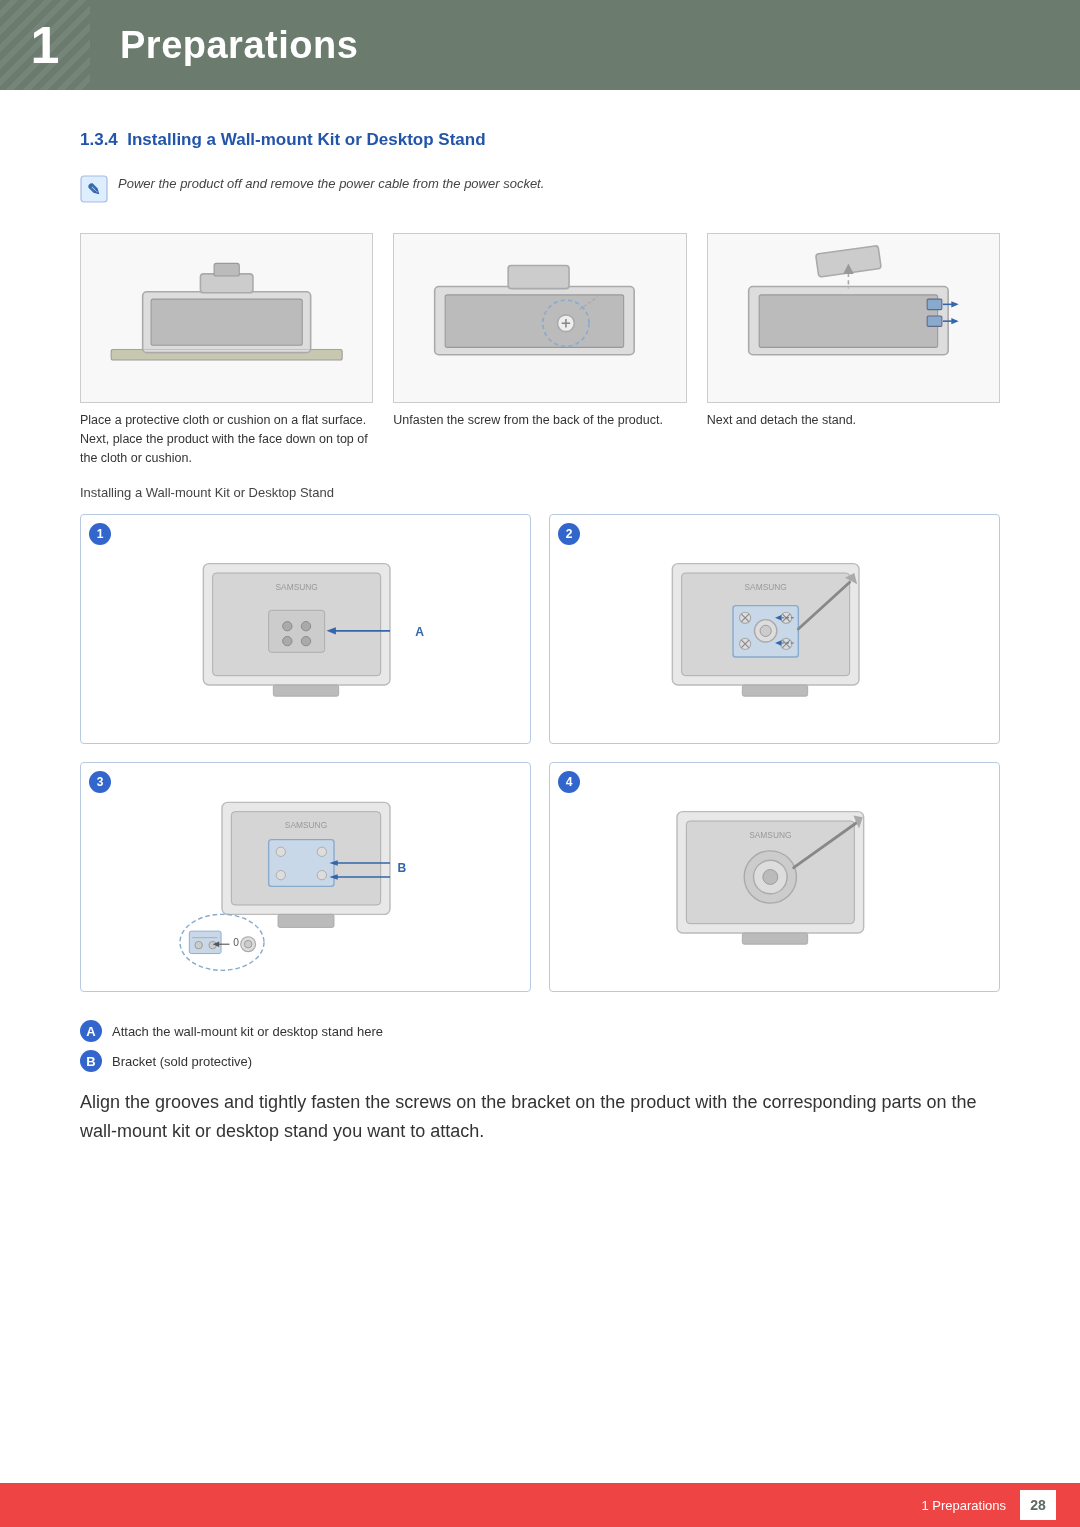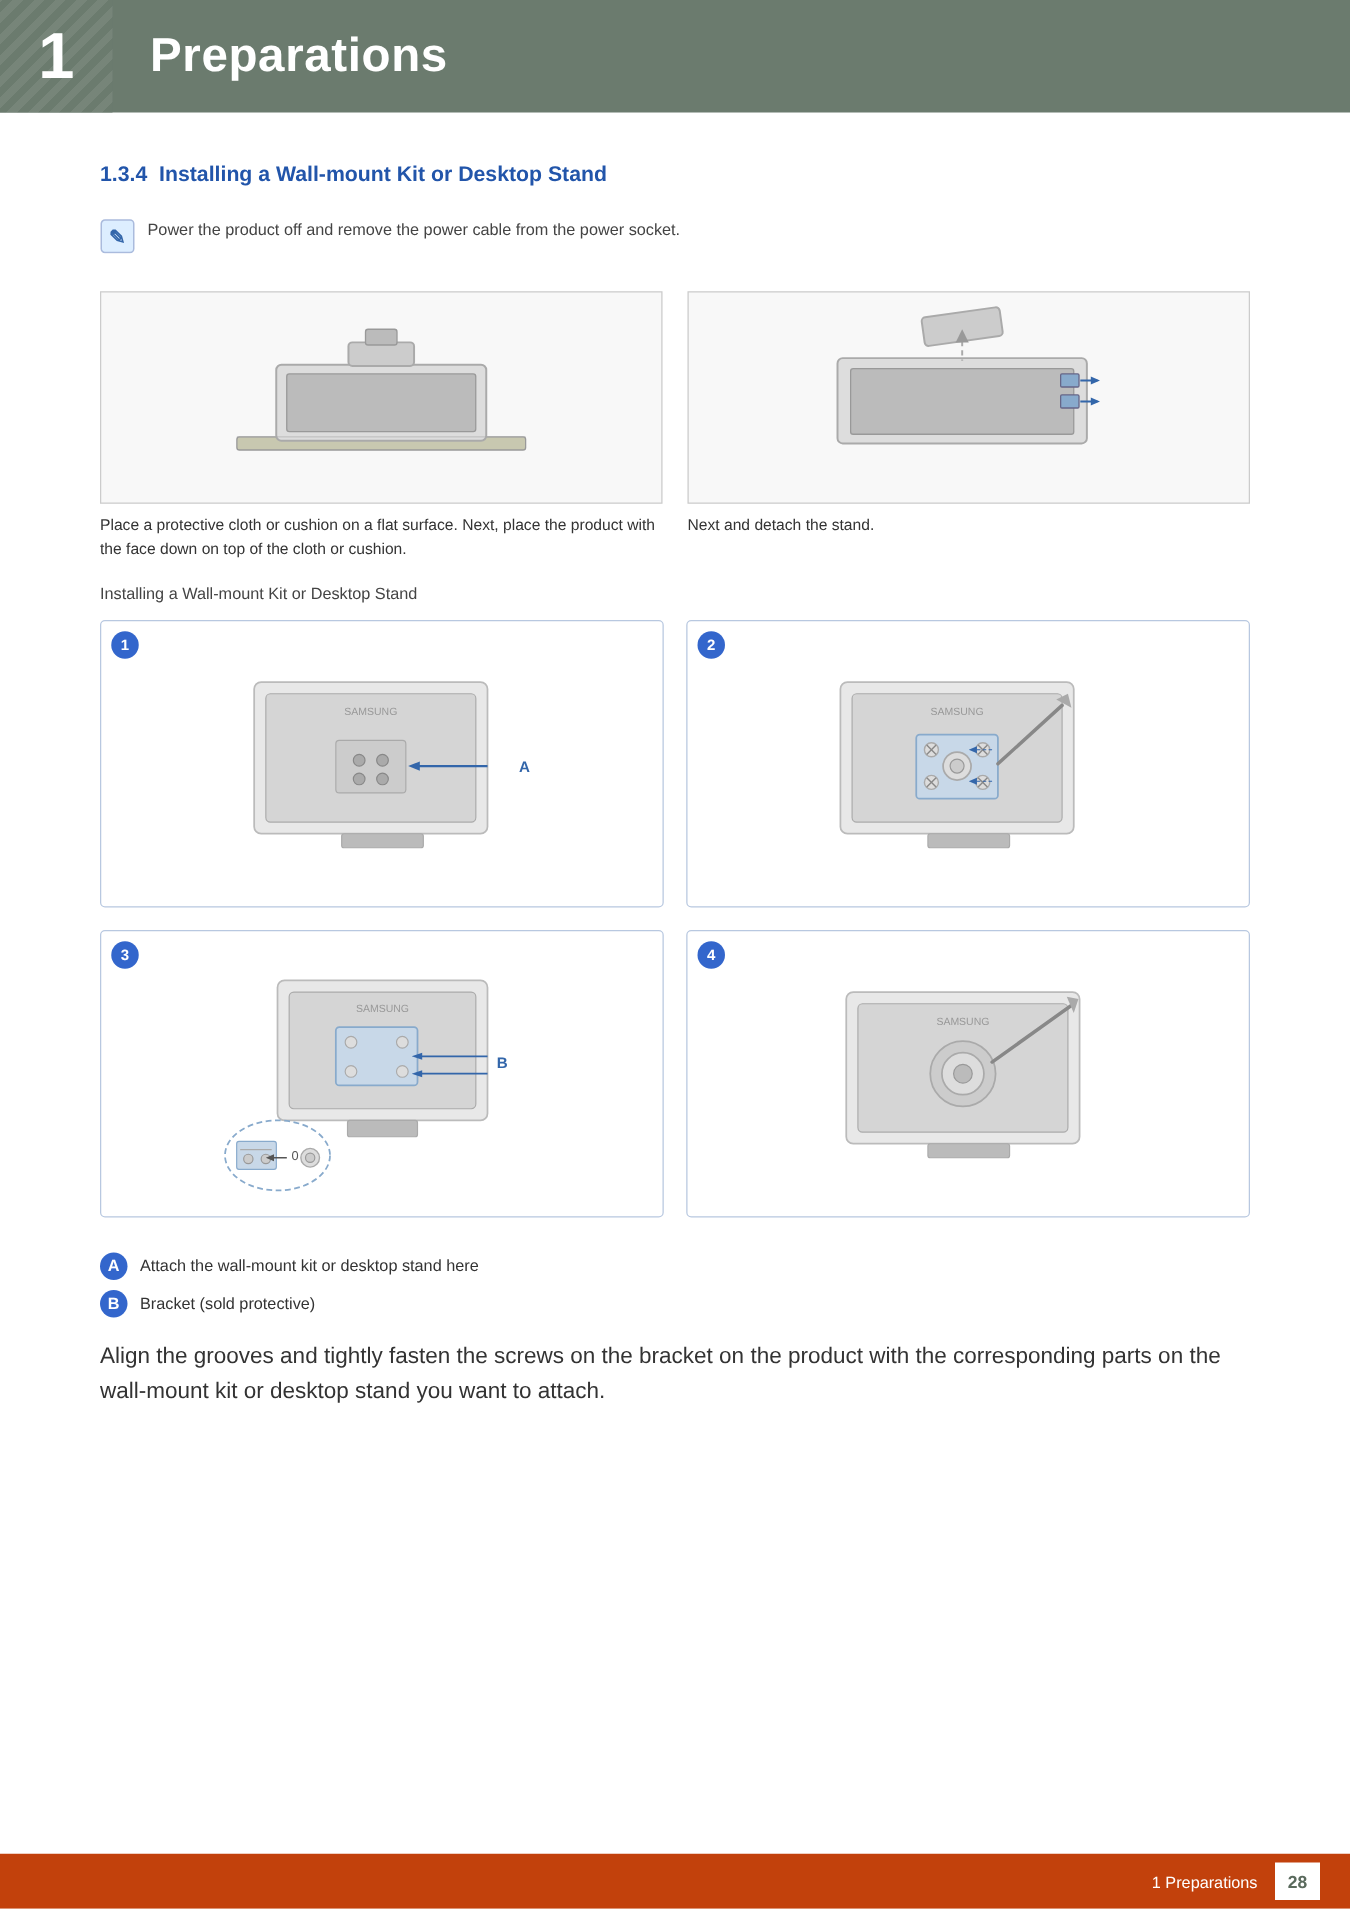--- a/index.html
+++ b/index.html
@@ -82,20 +82,21 @@
     .note-icon {
       width: 28px;
       height: 28px;
       flex-shrink: 0;
       margin-top: 1px;
     }
     .note-text {
       font-size: 13px;
       color: #444;
       line-height: 1.5;
+      font-style: italic;
     }
 
     
     .image-row {
       display: flex;
       gap: 20px;
       margin-bottom: 18px;
       margin-top: 30px;
     }
     .image-cell {
@@ -198,21 +199,21 @@
       margin-top: 16px;
     }
 
     
     .footer {
       position: absolute;
       bottom: 0;
       left: 0;
       right: 0;
       height: 44px;
-      background: #c2410c;
+      background: #ef4444;
       display: flex;
       align-items: center;
       justify-content: flex-end;
       padding: 0 24px;
       gap: 14px;
     }
     .footer-text {
       color: #fff;
       font-size: 13px;
     }
@@ -267,20 +268,39 @@
 
           <rect x="105" y="38" width="50" height="18" rx="3" fill="#ccc" stroke="#aaa" stroke-width="1.5"></rect>
           <rect x="118" y="28" width="24" height="12" rx="2" fill="#bbb" stroke="#999" stroke-width="1"></rect>
 
           <line x1="20" y1="110" x2="240" y2="110" stroke="#aaa" stroke-width="0.5"></line>
         </svg>
       </div>
       <div class="caption">Place a protective cloth or cushion on a flat surface. Next, place the product with the face down on top of the cloth or cushion.</div>
     </div>
 
+    <div class="image-cell">
+      <div class="diagram-box" style="height:170px;">
+        <svg viewBox="0 0 260 160" xmlns="http://www.w3.org/2000/svg">
+
+          <rect x="30" y="50" width="190" height="65" rx="4" fill="#ddd" stroke="#aaa" stroke-width="1.5"></rect>
+          <rect x="40" y="58" width="170" height="50" rx="2" fill="#bbb" stroke="#999" stroke-width="1"></rect>
+
+          <rect x="100" y="30" width="58" height="22" rx="3" fill="#ccc" stroke="#aaa" stroke-width="1.5"></rect>
+
+          <circle cx="155" cy="85" r="22" fill="none" stroke="#88aacc" stroke-width="1.5" stroke-dasharray="4,3"></circle>
+          <circle cx="155" cy="85" r="8" fill="#eee" stroke="#aaa" stroke-width="1.5"></circle>
+          <line x1="151" y1="85" x2="159" y2="85" stroke="#888" stroke-width="1.5"></line>
+          <line x1="155" y1="81" x2="155" y2="89" stroke="#888" stroke-width="1.5"></line>
+
+          <line x1="168" y1="72" x2="185" y2="60" stroke="#aaa" stroke-width="1.2" stroke-dasharray="3,2"></line>
+        </svg>
+      </div>
+      <div class="caption">Unfasten the screw from the back of the product.</div>
+    </div>
 
     <div class="image-cell">
       <div class="diagram-box" style="height:170px;">
         <svg viewBox="0 0 260 160" xmlns="http://www.w3.org/2000/svg">
 
           <rect x="30" y="50" width="190" height="65" rx="4" fill="#ddd" stroke="#aaa" stroke-width="1.5"></rect>
           <rect x="40" y="58" width="170" height="50" rx="2" fill="#bbb" stroke="#999" stroke-width="1"></rect>
 
           <rect x="95" y="15" width="60" height="22" rx="3" fill="#ccc" stroke="#aaa" stroke-width="1.5" transform="rotate(-8,125,26)"></rect>
 

